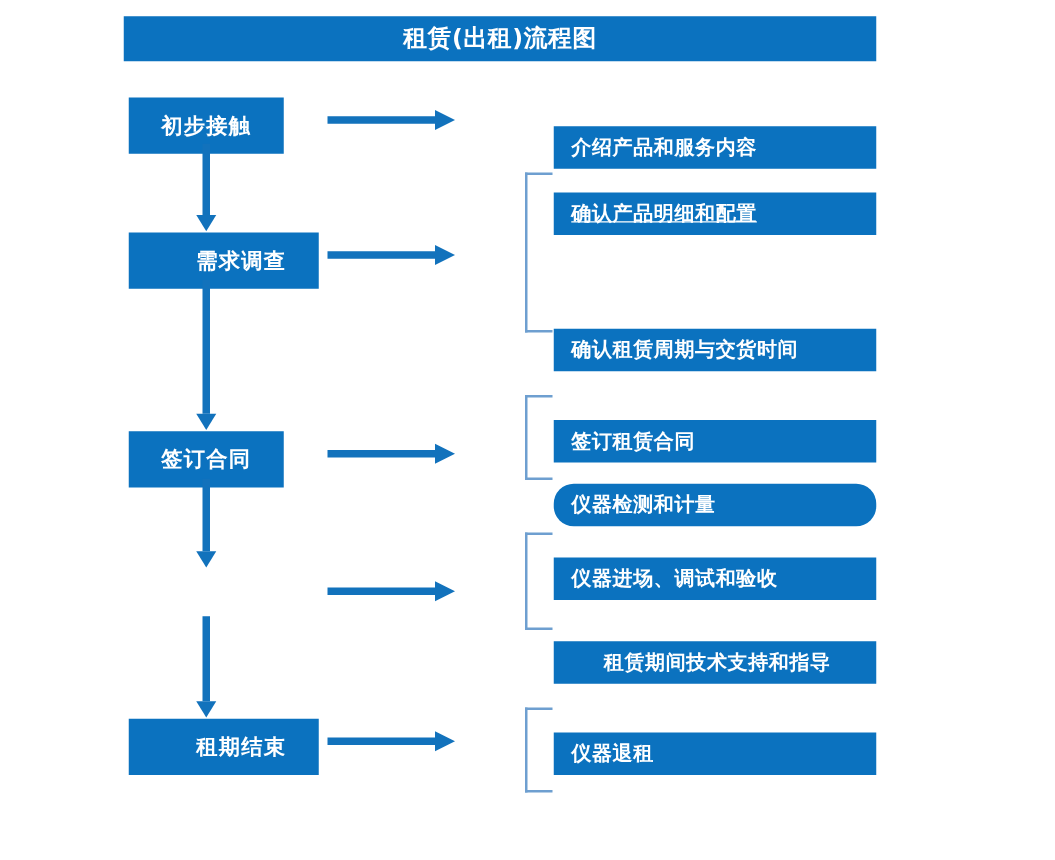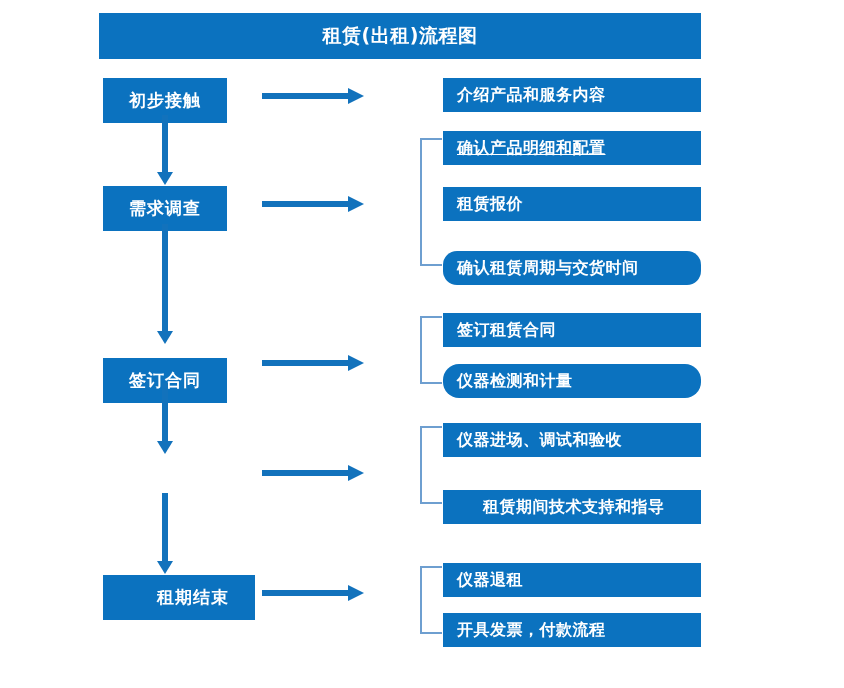--- a/index.html
+++ b/index.html
@@ -21,21 +21,21 @@
     width: 844px;
     height: 688px;
   }
 
   
   .title-bar {
     position: absolute;
     left: 99px;
     top: 13px;
     width: 602px;
-    height: 46px;
+    height: 36px;
     background: #0B72BF;
     color: #ffffff;
     font-size: 19px;
     font-weight: bold;
     display: flex;
     align-items: center;
     justify-content: center;
     letter-spacing: 0.5px;
   }
 
@@ -63,20 +63,21 @@
     height: 34px;
     background: #0B72BF;
     color: #ffffff;
     font-size: 16px;
     font-weight: bold;
     display: flex;
     align-items: center;
     padding-left: 14px;
     box-sizing: border-box;
     letter-spacing: 0.5px;
+    margin-top: 23px;
   }
 
   
   .h-arrow {
     position: absolute;
     left: 262px;
     width: 102px;
     height: 16px;
   }
   .h-arrow .shaft {
@@ -134,23 +135,23 @@
 </style>
 </head>
 <body>
 
 <div id="canvas">
 
   <div class="title-bar">租赁(出租)流程图</div>
 
   <div class="stage-box" style="top:78px;">初步接触</div>
 
-  <div class="stage-box" style="top:186px;">需求调查</div>
-
-  <div class="stage-box" style="top:358px;">签订合同</div>
+  <div class="stage-box" style="top:186px;padding-left:28px;">需求调查</div>
+
+  <div class="stage-box" style="top:345px;">签订合同</div>
 
 
   <div class="stage-box" style="top:575px;padding-left:28px;">租期结束</div>
 
   <div class="v-arrow" style="top:115px; height:70px;">
     <div class="shaft" style="height:57px;"></div>
     <div class="head" style="top:57px;"></div>
   </div>
 
   <div class="v-arrow" style="top:224px; height:120px;">
@@ -194,29 +195,27 @@
   <div class="bracket" style="top:316px; height:68px;"></div>
 
   <div class="bracket" style="top:426px; height:78px;"></div>
 
   <div class="bracket" style="top:566px; height:68px;"></div>
 
   <div class="detail-box" style="top:78px;">介绍产品和服务内容</div>
 
   <div class="detail-box" style="top:131px;text-decoration:underline;">确认产品明细和配置</div>
 
-  <div class="detail-box" style="top:187px;">租赁报价</div>
-
-  <div class="detail-box" style="top:251px;border-radius:14px;">确认租赁周期与交货时间</div>
+
+  <div class="detail-box" style="top:240px;">确认租赁周期与交货时间</div>
 
   <div class="detail-box" style="top:313px;">签订租赁合同</div>
 
   <div class="detail-box" style="top:364px;border-radius:16px;">仪器检测和计量</div>
 
   <div class="detail-box" style="top:423px;">仪器进场、调试和验收</div>
 
   <div class="detail-box" style="top:490px;padding-left:40px;">租赁期间技术支持和指导</div>
 
   <div class="detail-box" style="top:563px;">仪器退租</div>
 
-  <div class="detail-box" style="top:613px;">开具发票，付款流程</div>
 
 </div>
 
 </body></html>

